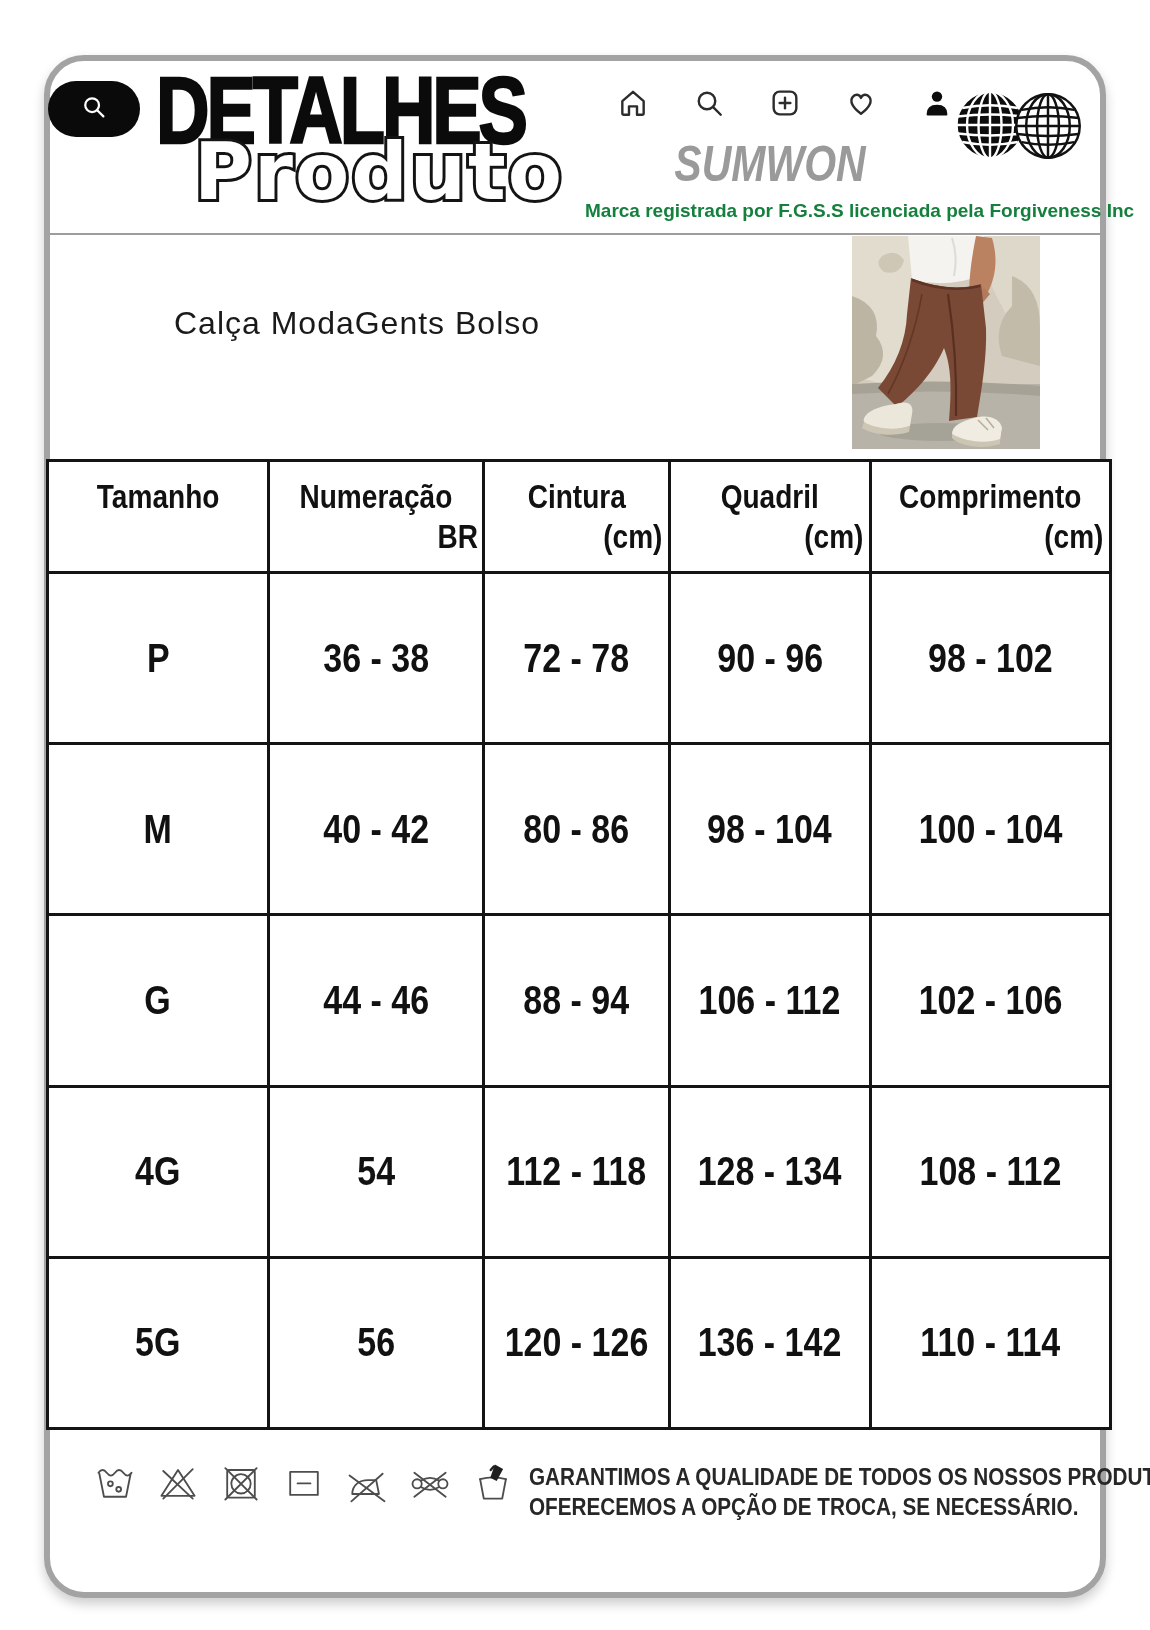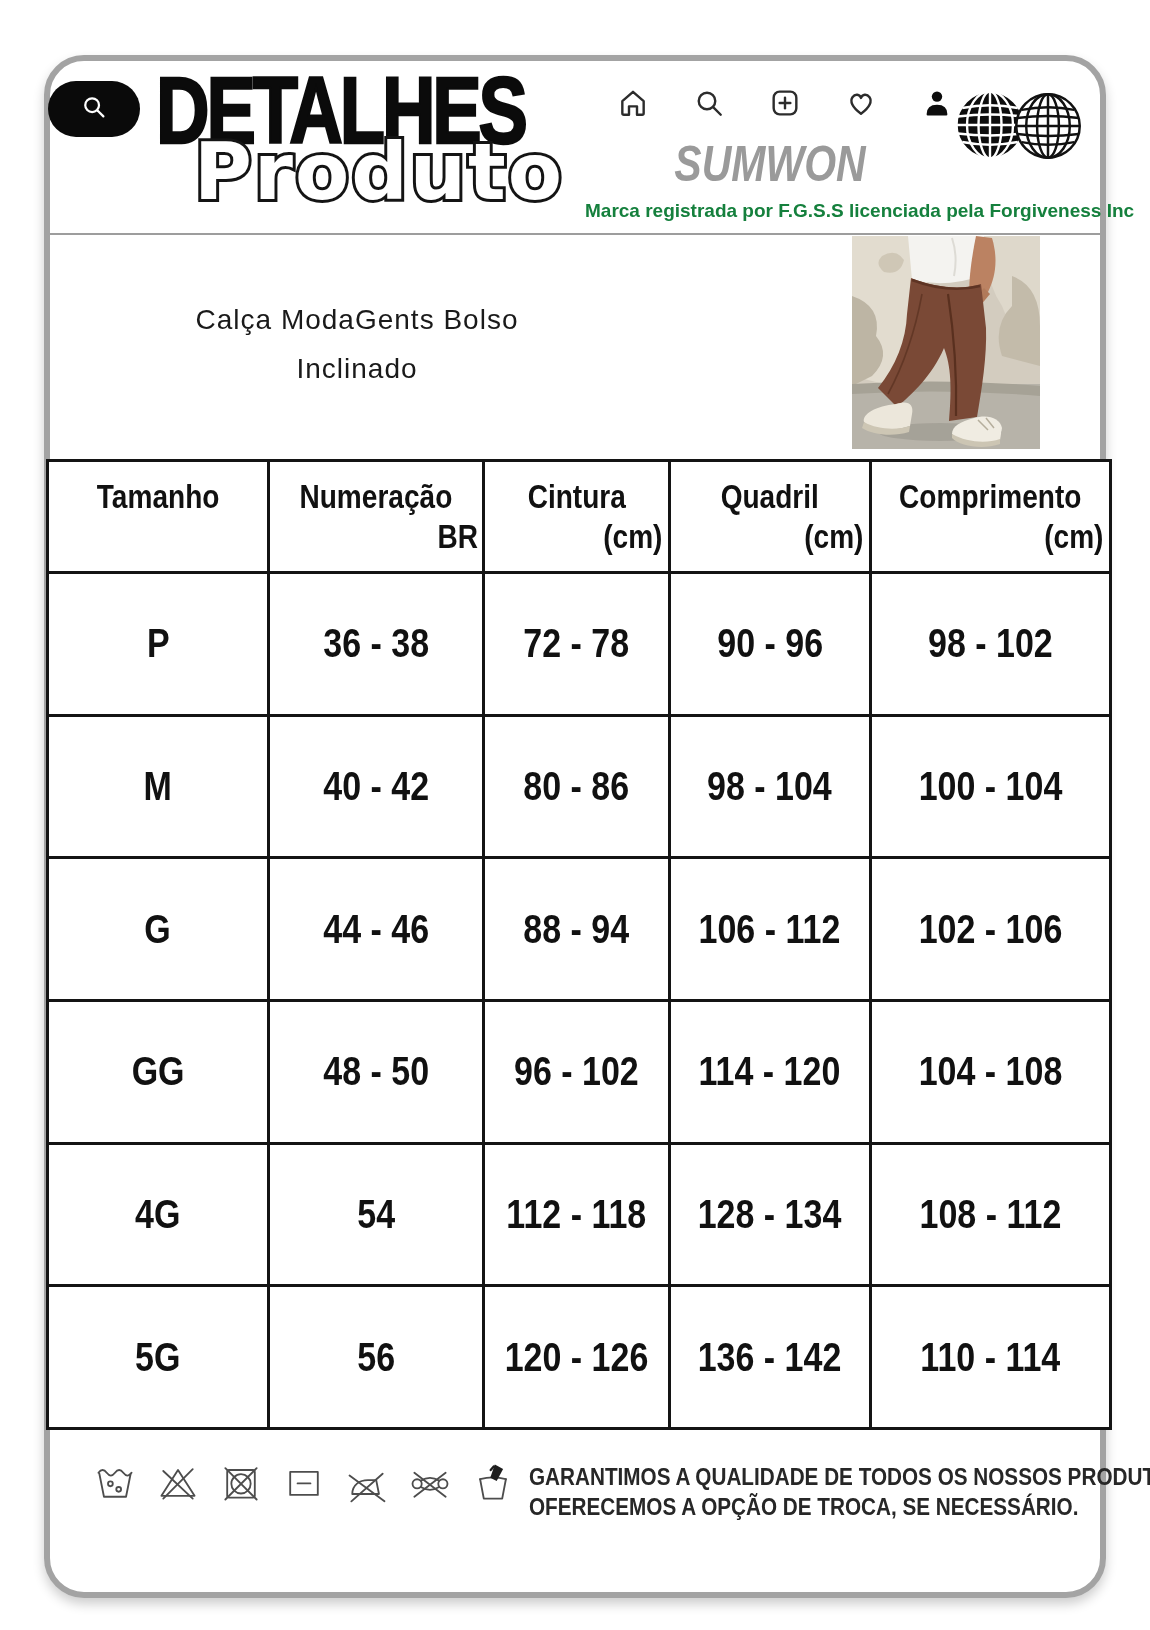--- a/index.html
+++ b/index.html
@@ -23,21 +23,21 @@
                   letter-spacing:0; white-space:nowrap; transform:scaleX(.82); }
   .globes { position:absolute; left:902px; top:24px; width:160px; height:80px; }
   .globe1 { position:absolute; left:0; top:2px; }
   .globe2 { position:absolute; left:60px; top:5px; }
   .trademark { position:absolute; left:535px; top:139px; width:490px; text-align:center;
                font-size:19px; font-weight:bold; color:#15803d; white-space:nowrap; }
   .header-divider { position:absolute; left:0; right:0; top:172px; border-top:2px solid #9d9d9d; }
 
   
   .product-name { position:absolute; left:52px; top:234px; width:510px; text-align:center;
-                  font-size:28px; font-weight:normal; color:#1a1a1a; letter-spacing:1px; line-height:1.75; }
+                  font-size:32px; font-weight:normal; color:#1a1a1a; letter-spacing:1px; line-height:1.75; }
   .product-photo { position:absolute; left:802px; top:175px; width:188px; height:213px; overflow:hidden; }
 
   
   table.size { position:absolute; left:-4px; top:398px; width:1066px; height:971px;
                border-collapse:collapse; table-layout:fixed; background:#fff; }
   table.size td, table.size th { border:3px solid #141414; text-align:center; vertical-align:middle;
                font-weight:bold; color:#111; padding:0; }
   table.size thead tr { height:112px; }
   table.size tbody tr { height:121px; }
   .th-l1 { font-size:33px; line-height:1.2; }
@@ -149,21 +149,20 @@
         </g>
       </svg>
     </span>
   </div>
 
   <div class="trademark">Marca registrada por F.G.S.S licenciada pela Forgiveness Inc</div>
   <div class="header-divider"></div>
 
   <div class="product-name">
     <div>Calça ModaGents Bolso</div>
-    <div>Inclinado</div>
   </div>
 
   <div class="product-photo">
     <svg width="188" height="213" viewBox="0 0 188 213">
       <rect width="188" height="213" fill="#d3ccbf"></rect>
       <path d="M0 0 H80 Q70 30 78 60 Q60 90 70 120 L40 150 L0 140 Z" fill="#e2dccf"></path>
       <path d="M0 60 Q30 70 24 100 Q40 120 20 140 L0 150 Z" fill="#bdb5a4"></path>
       <path d="M120 0 H188 V90 Q160 100 150 70 Q130 40 140 10 Z" fill="#ded8cb"></path>
       <path d="M160 40 Q188 50 188 90 V130 L150 120 Q140 90 160 70 Z" fill="#c3bbaa"></path>
       <path d="M30 20 q14 -8 22 4 q-4 16 -20 12 q-10 -8 -2 -16 z" fill="#cfc7b6"></path>
@@ -243,27 +242,20 @@
         <td class="cellv"><span class="cx">100 - 104</span></td>
       </tr>
       <tr>
         <td class="cellv"><span class="cx">G</span></td>
         <td class="cellv"><span class="cx">44 - 46</span></td>
         <td class="cellv"><span class="cx">88 - 94</span></td>
         <td class="cellv"><span class="cx">106 - 112</span></td>
         <td class="cellv"><span class="cx">102 - 106</span></td>
       </tr>
       <tr>
-        <td class="cellv"><span class="cx">GG</span></td>
-        <td class="cellv"><span class="cx">48 - 50</span></td>
-        <td class="cellv"><span class="cx">96 - 102</span></td>
-        <td class="cellv"><span class="cx">114 - 120</span></td>
-        <td class="cellv"><span class="cx">104 - 108</span></td>
-      </tr>
-      <tr>
         <td class="cellv"><span class="cx">4G</span></td>
         <td class="cellv"><span class="cx">54</span></td>
         <td class="cellv"><span class="cx">112 - 118</span></td>
         <td class="cellv"><span class="cx">128 - 134</span></td>
         <td class="cellv"><span class="cx">108 - 112</span></td>
       </tr>
       <tr>
         <td class="cellv"><span class="cx">5G</span></td>
         <td class="cellv"><span class="cx">56</span></td>
         <td class="cellv"><span class="cx">120 - 126</span></td>

